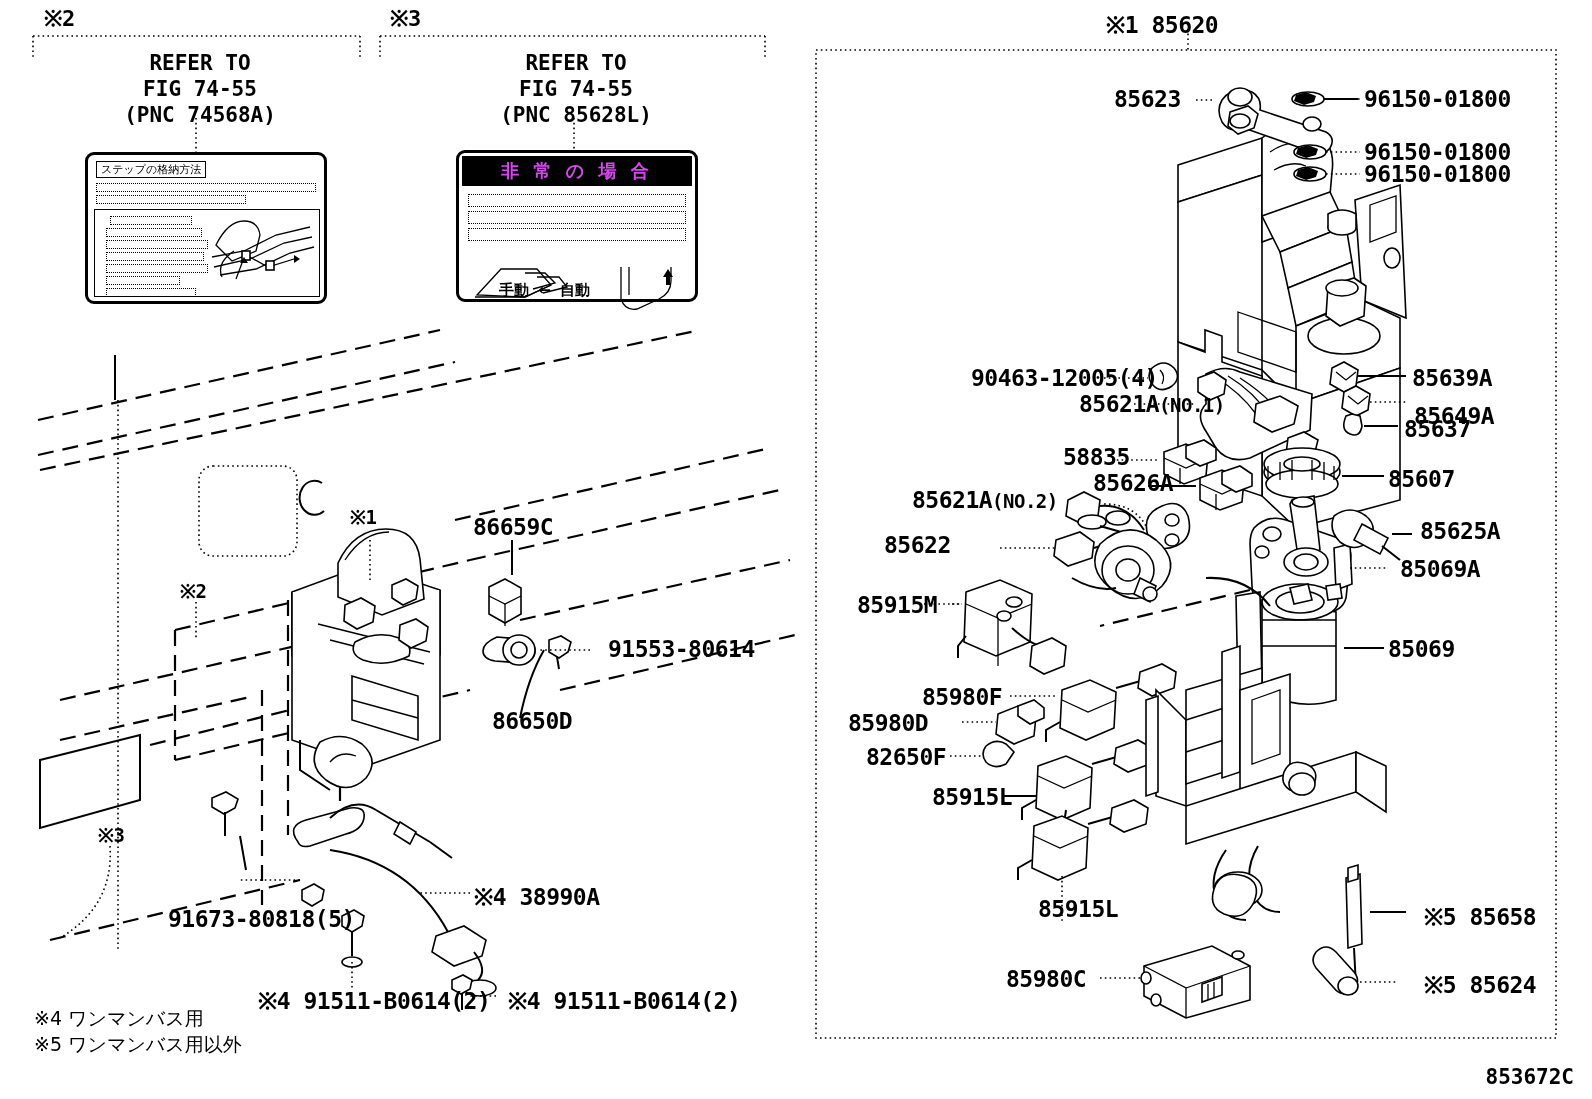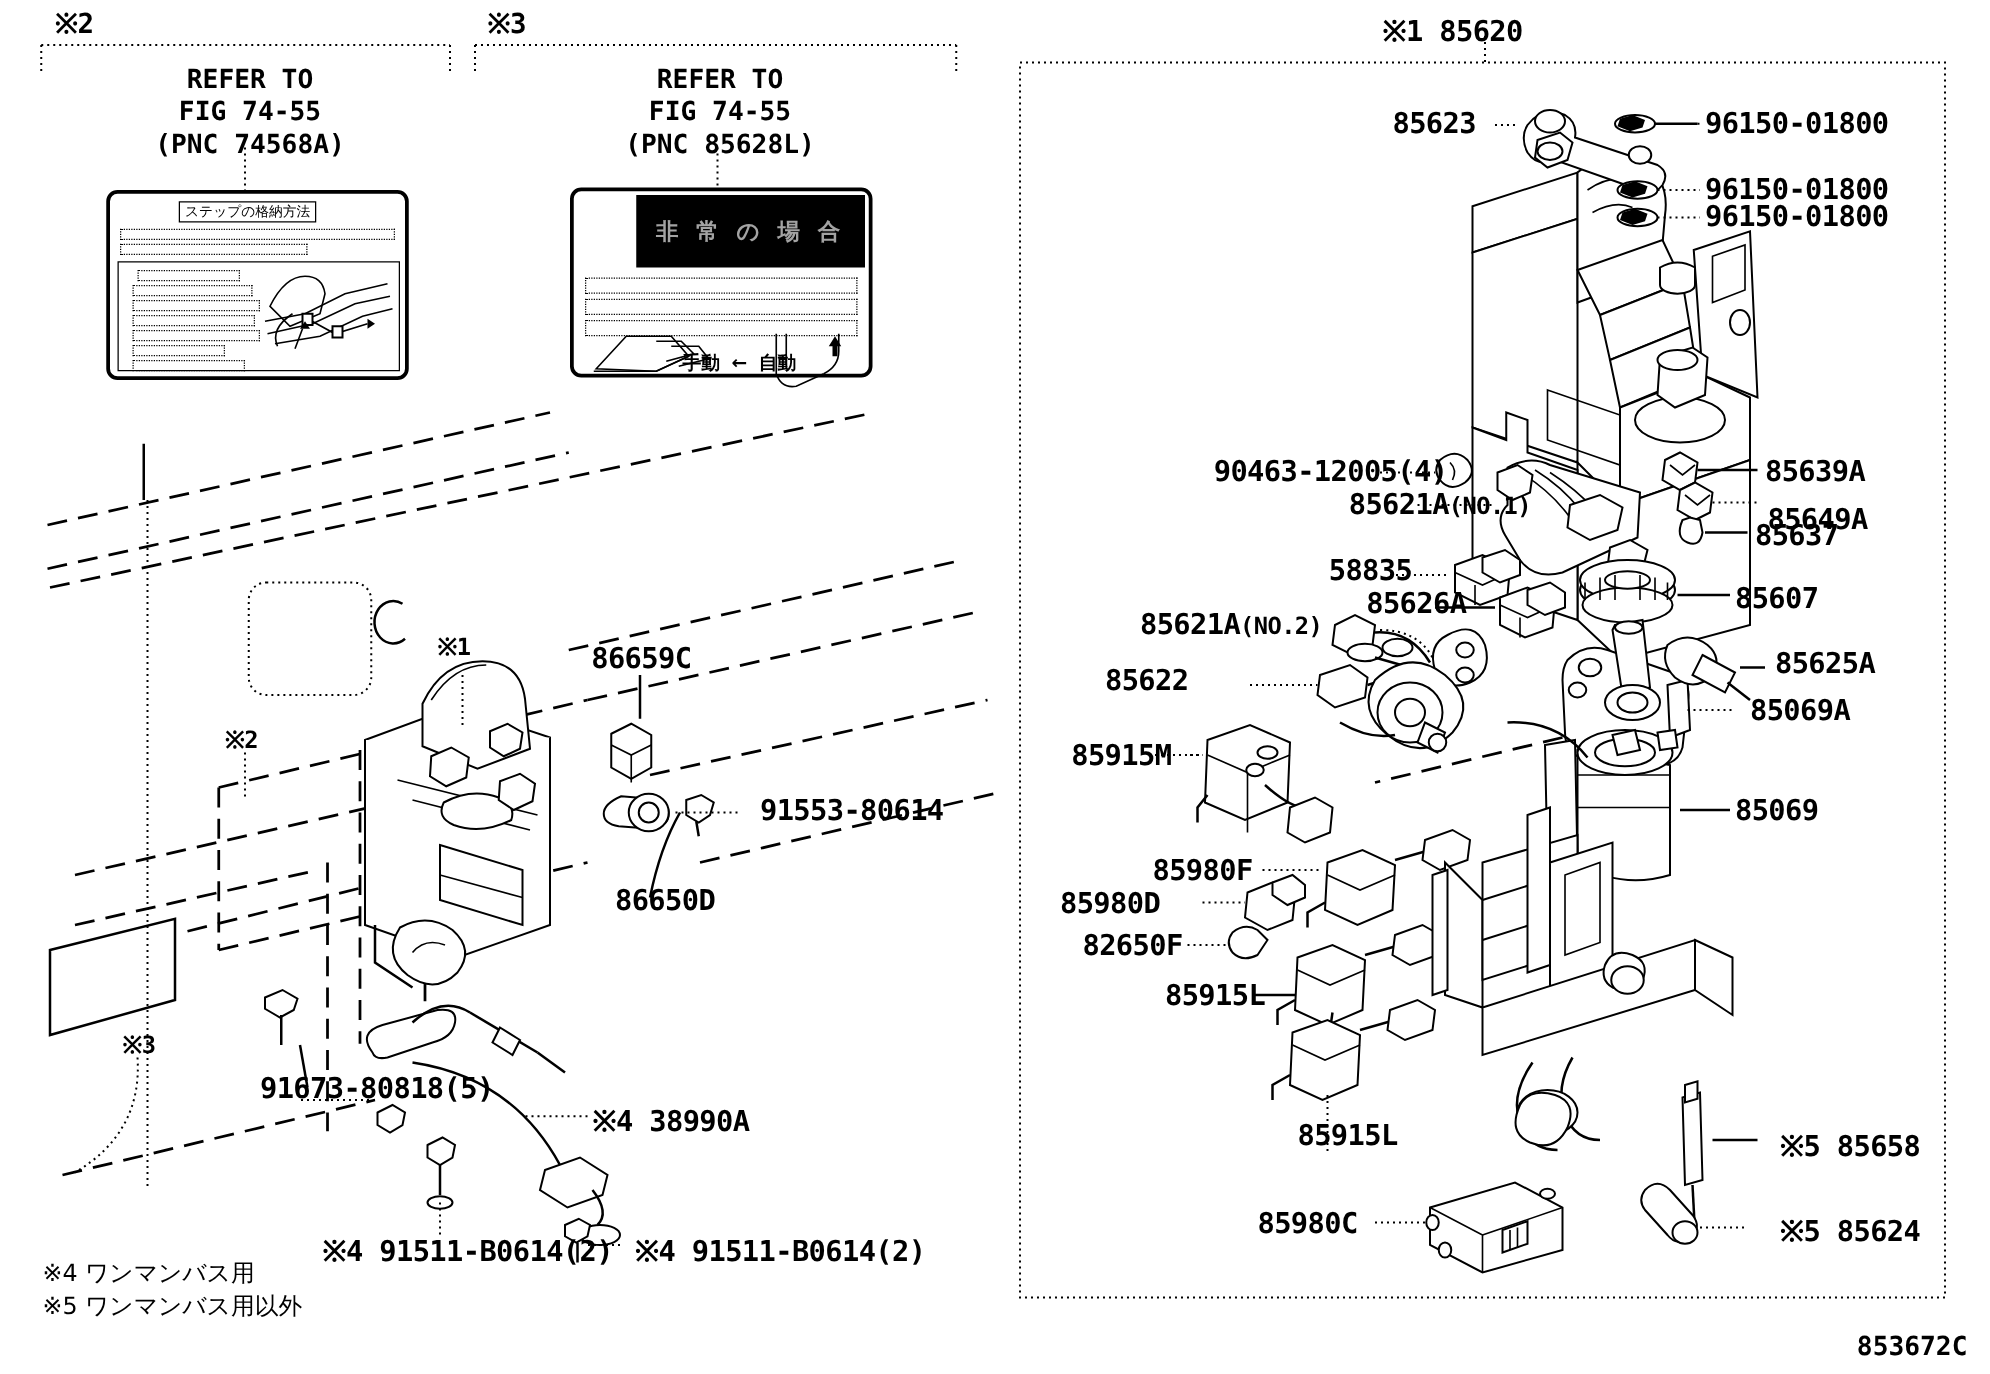--- a/index.html
+++ b/index.html
@@ -5,21 +5,21 @@
   html,body{margin:0;padding:0;background:#fff;}
   body{width:1592px;height:1099px;position:relative;
        font-family:"DejaVu Sans Mono","Liberation Mono",monospace;
        color:#000;overflow:hidden;}
   .lbl{position:absolute;white-space:nowrap;font-weight:bold;
        font-family:"DejaVu Sans Mono","Liberation Mono",monospace;
        letter-spacing:-0.5px;}
   .pn{font-size:23px;}
   .pn-s{font-size:19px;}
   .refer{font-size:21px;line-height:26px;text-align:center;font-weight:bold;}
-  .jp{font-family:"DejaVu Sans","Liberation Sans",sans-serif;margin-left:47px;}
+  .jp{font-family:"DejaVu Sans","Liberation Sans",sans-serif;}
   .note{font-size:19px;font-family:"DejaVu Sans","Liberation Sans",sans-serif;}
   svg{position:absolute;top:0;left:0;overflow:visible;}
   .dotln{stroke:#000;fill:none;stroke-width:1.6;stroke-dasharray:1.6 3.2;}
   .sol{stroke:#000;fill:none;stroke-width:2;}
   .thin{stroke:#000;fill:none;stroke-width:1.3;}
   .dash{stroke:#000;fill:none;stroke-width:2.2;stroke-dasharray:16 9;}
   .fillw{fill:#fff;stroke:#000;stroke-width:1.6;}
   .fillk{fill:#000;}
   #code{position:absolute;right:18px;bottom:10px;font-size:21px;font-weight:bold;
         font-family:"DejaVu Sans Mono","Liberation Mono",monospace;}
@@ -420,21 +420,21 @@
 </div>
 
 <div class="lbl" style="left:390px;top:2px;font-size:22px;">※3</div>
 <div class="refer" style="position:absolute;left:478px;top:50px;width:196px;">
   <div>REFER TO</div>
   <div>FIG 74-55</div>
   <div>(PNC 85628L)</div>
 </div>
 
 <div style="position:absolute;left:456px;top:150px;width:242px;height:152px;border:3px solid #000;border-radius:9px;background:#fff;padding:3px;box-sizing:border-box;">
-  <div style="background:#000;color:#a3a3a3;text-align:center;font-size:18px;letter-spacing:4px;padding:17px 0;font-weight:bold;" class="jp">非 常 の 場 合</div>
+  <div style="background:#000;color:#d946ef;text-align:center;font-size:18px;letter-spacing:4px;padding:3px 0;font-weight:bold;" class="jp">非 常 の 場 合</div>
   <div style="margin:8px 6px 0 6px;height:11px;border:1px dotted #000;"></div>
   <div style="margin:4px 6px 0 6px;height:11px;border:1px dotted #000;"></div>
   <div style="margin:4px 6px 0 6px;height:11px;border:1px dotted #000;"></div>
   <svg style="position:absolute;left:14px;top:110px;" width="214" height="42">
     <path class="thin" d="M4 32 L28 6 L64 6 L78 22 L52 34 Z"></path>
     <path class="thin" d="M52 10 L72 10 L82 20 L60 26"></path>
     <path class="thin" d="M64 14 L86 14 L94 24 L70 30"></path>
     <path class="thin" d="M2 34 L52 34 L78 22"></path>
     <path class="thin" d="M148 4 v32 q4 12 16 10 l22 -10"></path>
     <path class="thin" d="M156 4 v28"></path>
@@ -448,21 +448,21 @@
   </div>
 </div>
 
 <div class="lbl" style="left:350px;top:504px;font-size:19px;">※1</div>
 <div class="lbl" style="left:180px;top:578px;font-size:19px;">※2</div>
 <div class="lbl" style="left:98px;top:822px;font-size:19px;">※3</div>
 
 <div class="lbl pn" style="left:473px;top:514px;">86659C</div>
 <div class="lbl pn" style="left:492px;top:708px;">86650D</div>
 <div class="lbl pn" style="left:608px;top:636px;">91553-80614</div>
-<div class="lbl pn" style="left:168px;top:858px;margin-left:40px;">91673-80818(5)</div>
+<div class="lbl pn" style="left:168px;top:906px;">91673-80818(5)</div>
 <div class="lbl pn" style="left:474px;top:880px;">※4 38990A</div>
 <div class="lbl pn" style="left:258px;top:984px;">※4 91511-B0614(2)</div>
 <div class="lbl pn" style="left:508px;top:984px;">※4 91511-B0614(2)</div>
 
 <div class="note" style="position:absolute;left:34px;top:1006px;">※4 ワンマンバス用</div>
 <div class="note" style="position:absolute;left:34px;top:1032px;">※5 ワンマンバス用以外</div>
 
 <div class="lbl pn" style="left:1106px;top:8px;">※1 85620</div>
 
 <div class="lbl pn" style="left:1114px;top:86px;">85623</div>

